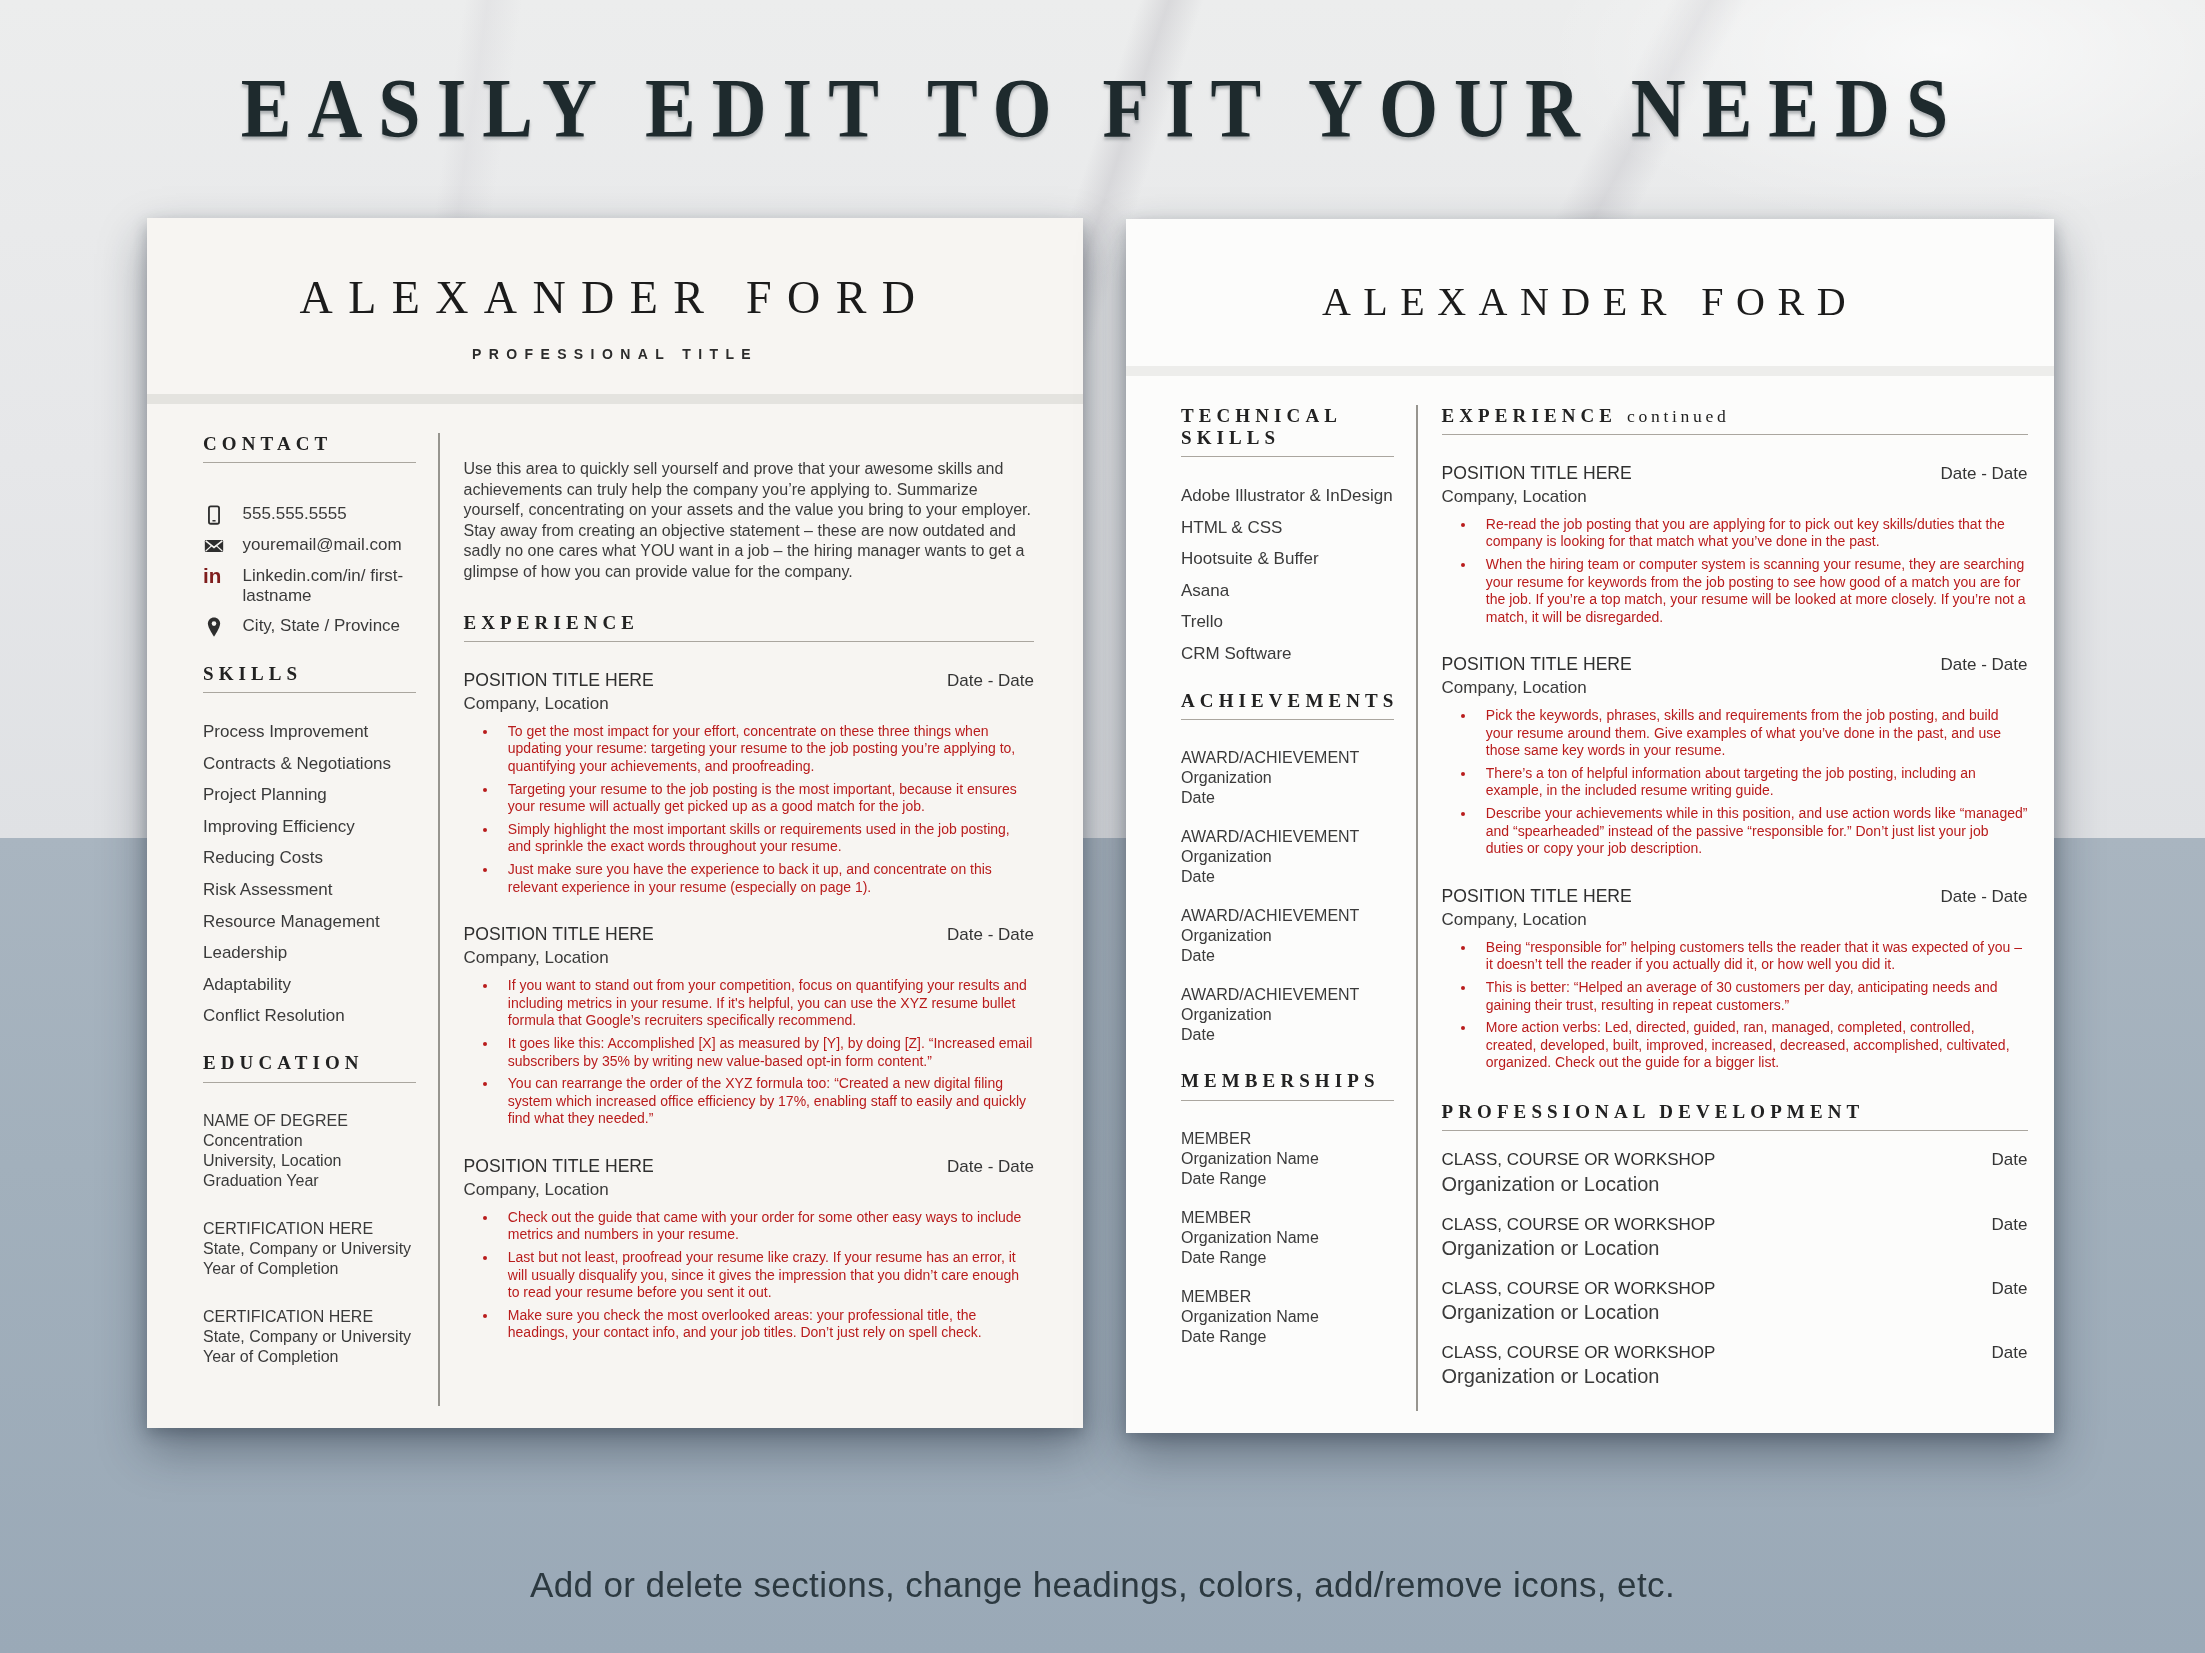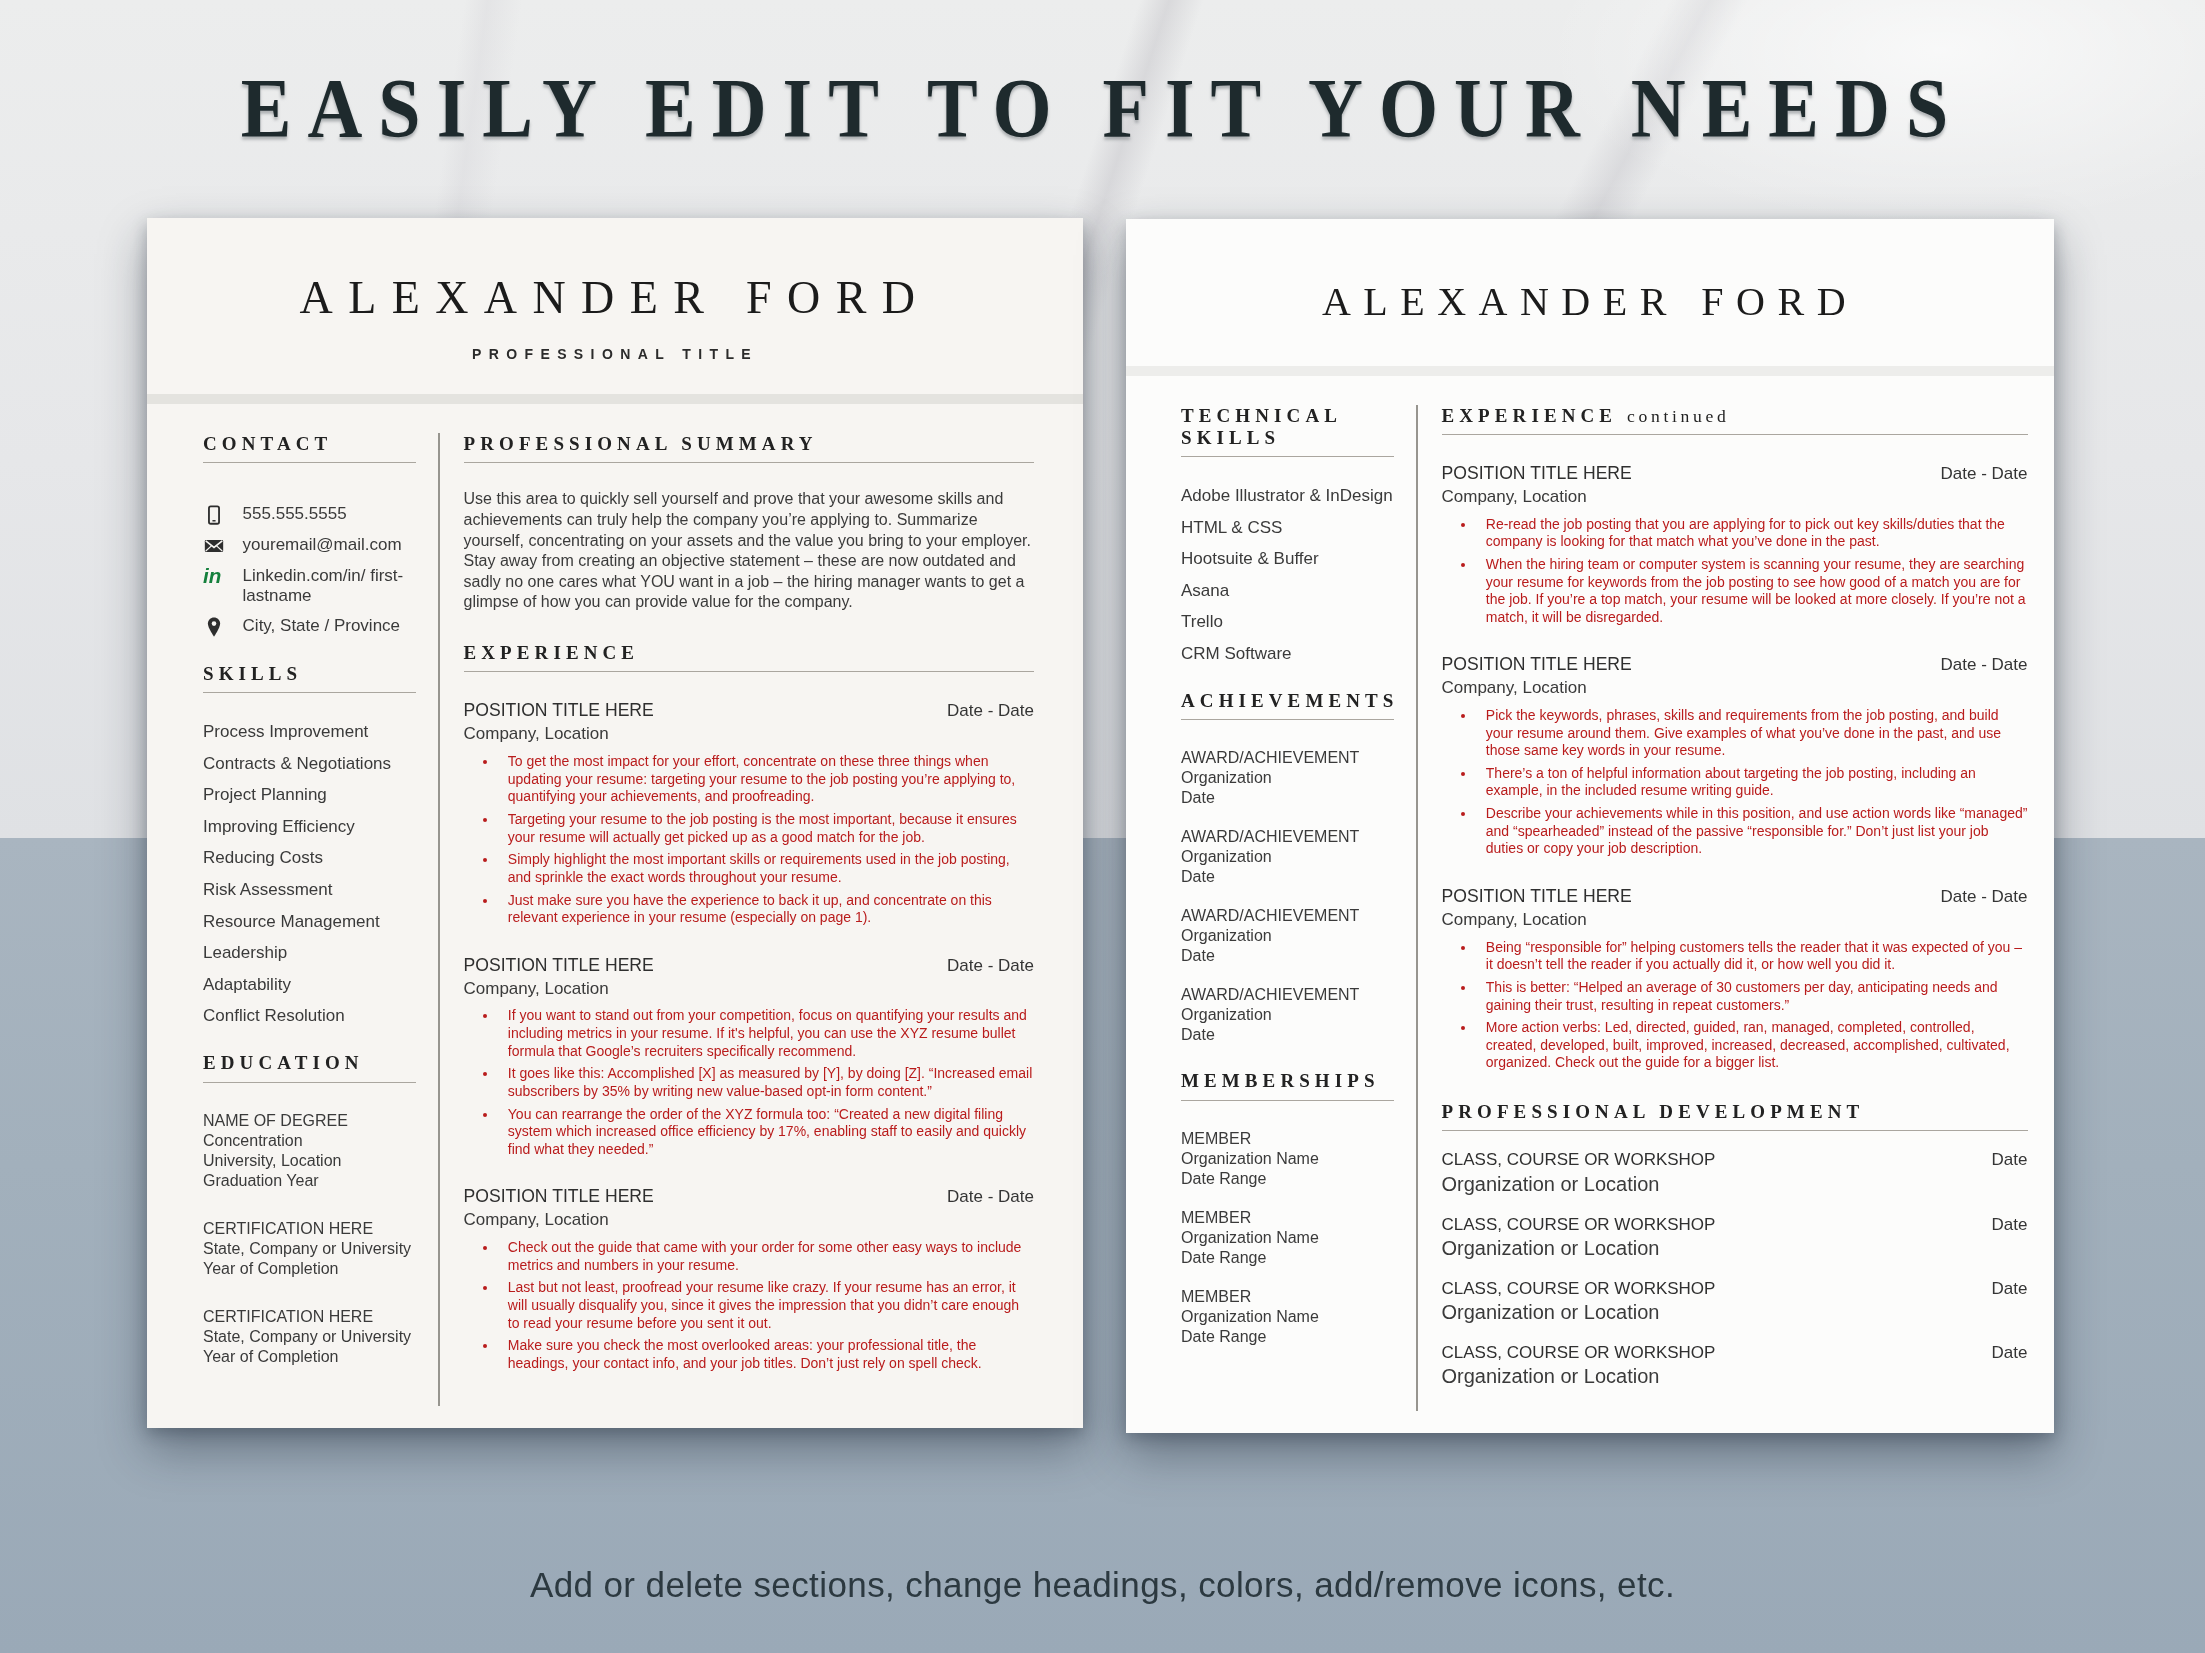--- a/index.html
+++ b/index.html
@@ -68,21 +68,21 @@
     padding-bottom:7.4px;border-bottom:1.5px solid #aaa69f;
   }
   h2.sech .sub{
     font-weight:500;text-transform:none;letter-spacing:3.7px;font-size:17.6px;
   }
   
   .c-list{margin-top:41px;}
   .c-item{display:flex;gap:17.6px;align-items:flex-start;margin-bottom:8.8px;font-size:17px;line-height:20.6px;color:#3a3a3a;}
   .cicon{flex:0 0 22px;width:22px;height:22px;color:#2e2e2e;}
   .cicon svg{width:22px;height:22px;display:block;}
-  .in-glyph{font-weight:800;font-size:20.6px;line-height:20.6px;color:#15803d;letter-spacing:0;font-style:italic;}
+  .in-glyph{font-weight:800;font-size:20.6px;line-height:20.6px;color:#7f1d1d;letter-spacing:0;}
   ul.plain{list-style:none;margin:28px 0 0 0;padding:0;}
   ul.plain li{font-size:17px;line-height:22px;margin-bottom:9.6px;color:#3a3a3a;}
   .gap-sec{margin-top:25px;}
   .blocks{margin-top:28px;}
   .blk{font-size:16px;line-height:20px;color:#3a3a3a;margin-bottom:19px;}
   .page1 .blk{margin-bottom:28px;}
   .blk div{margin:0;}
   
   .summary-p{font-size:16px;line-height:20.6px;margin:26.5px 0 0 0;color:#3b3b3b;}
   .gap-exp{margin-top:29px;}
@@ -181,21 +181,20 @@
             <div>CERTIFICATION HERE</div>
             <div>State, Company or University</div>
             <div>Year of Completion</div>
           </div>
         </div>
       </section>
     </aside>
     <div class="vline"></div>
     <div class="mainc">
       <section>
-        <h2 class="sech">PROFESSIONAL SUMMARY</h2>
         <p class="summary-p">Use this area to quickly sell yourself and prove that your awesome skills and achievements can truly help the company you’re applying to.  Summarize yourself, concentrating on your assets and the value you bring to your employer.  Stay away from creating an objective statement – these are now outdated and sadly no one cares what YOU want in a job – the hiring manager wants to get a glimpse of how you can provide value for the company.</p>
       </section>
       <section class="gap-exp">
         <h2 class="sech">EXPERIENCE</h2>
         <div class="pos">
           <div class="pos-head">
             <span>POSITION TITLE HERE</span>
             <span class="pos-date">Date - Date</span>
           </div>
           <div class="pos-co">Company, Location</div>

